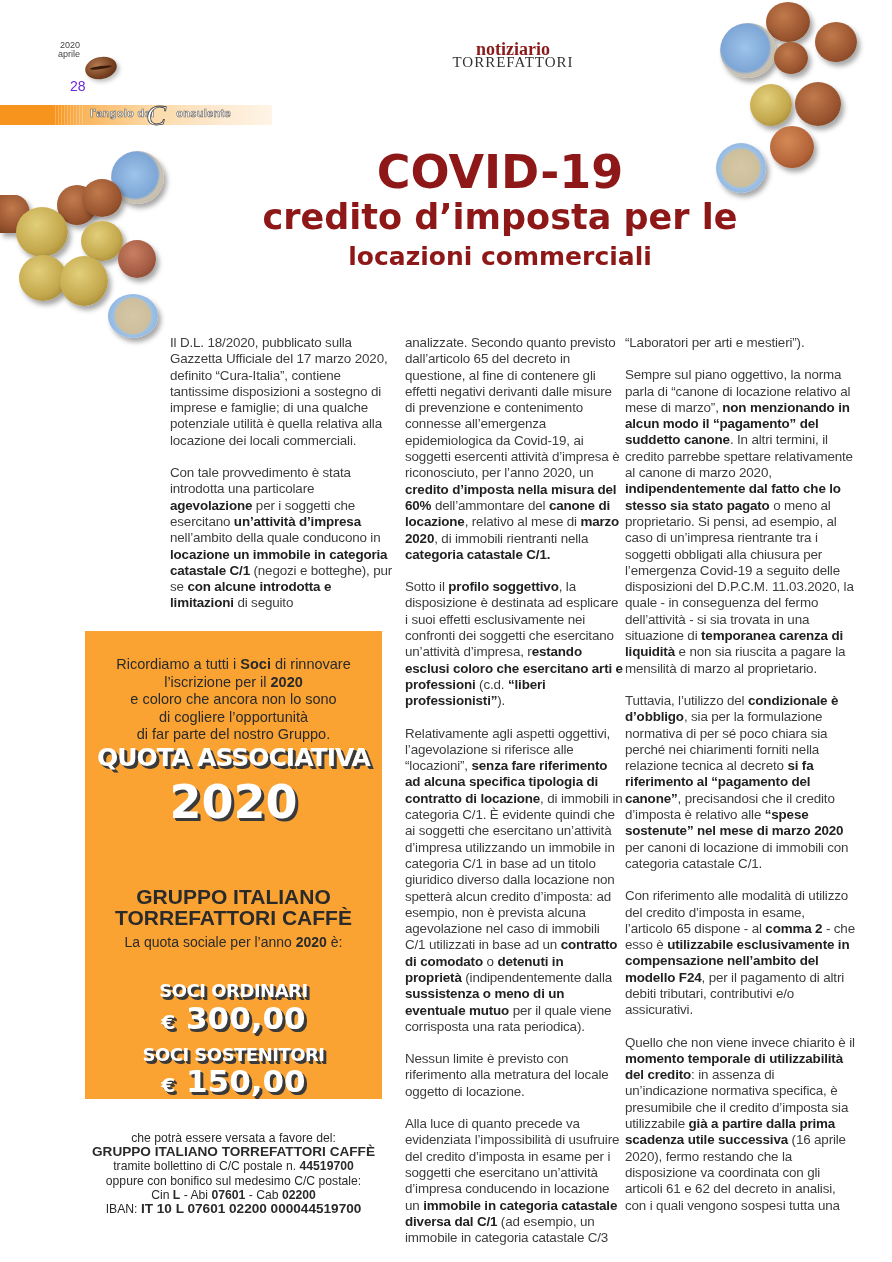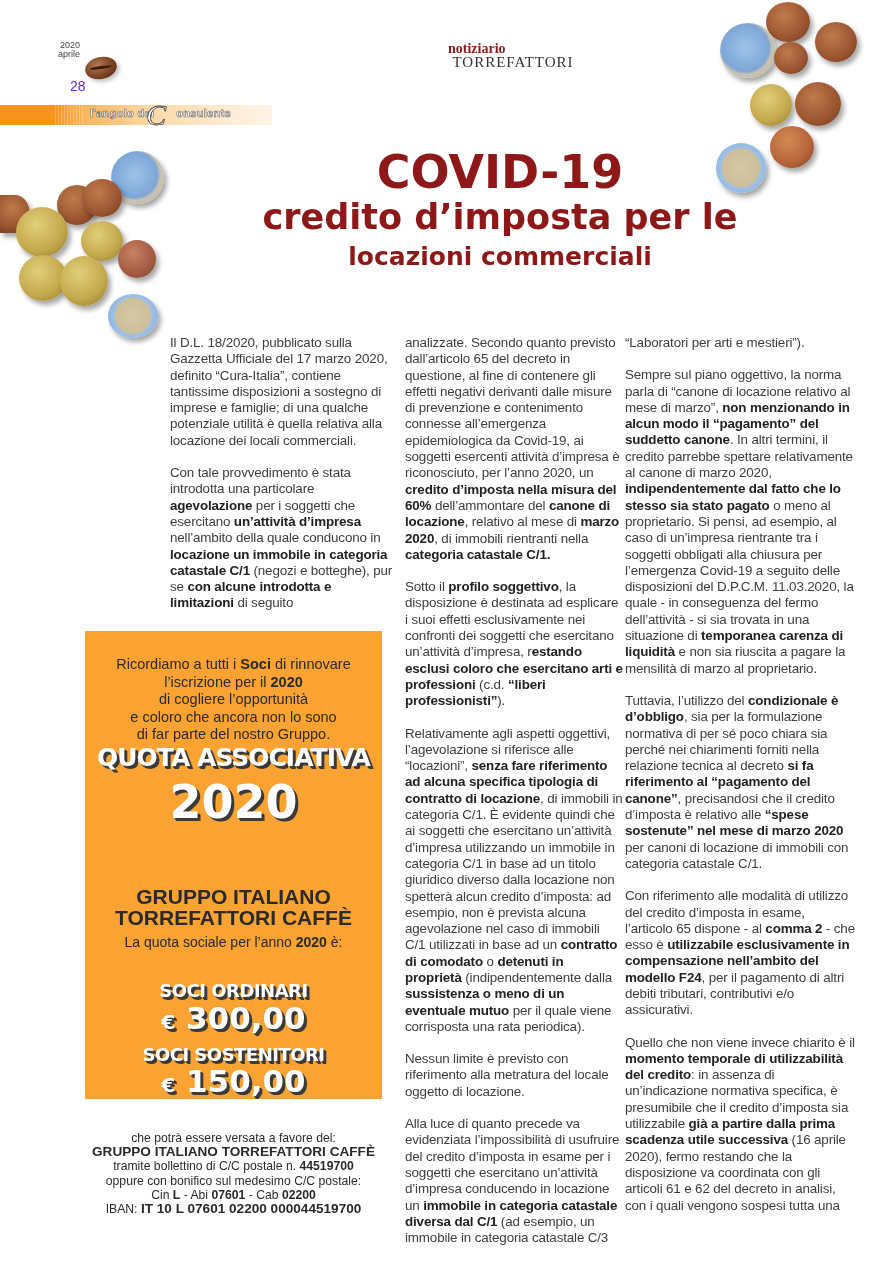--- a/index.html
+++ b/index.html
@@ -10,22 +10,22 @@
   
   #issue-year { left:60px; top:41px; font-size:9px; color:#444; line-height:9px; }
   #issue-month { left:58px; top:50px; font-size:9px; color:#444; line-height:9px; }
   #page-number { left:70px; top:78px; font-size:14px; color:#6d28d9; }
   #bean { left:85px; top:57px; width:32px; height:22px; border-radius:50%;
           background:radial-gradient(ellipse at 40% 35%, #b37a50 0%, #7a4324 55%, #4a2410 100%);
           transform:rotate(-12deg); box-shadow:2px 3px 4px rgba(0,0,0,0.25); }
   #bean::after { content:""; position:absolute; left:5px; top:9px; width:22px; height:3px;
           border-radius:50%; background:#3a1a08; transform:rotate(4deg); }
 
-  #mag-sub { left:448px; top:42px; width:130px; text-align:left; font-family:"Liberation Serif", serif;
-             font-size:14px; font-weight:bold; color:#8b1a1a; line-height:14px; }
+  #mag-sub { left:448px; top:42px; width:130px; text-align:center; font-family:"Liberation Serif", serif;
+             font-size:18px; font-weight:bold; color:#8b1a1a; line-height:14px; }
   #mag-title { left:428px; top:54px; width:170px; text-align:center; font-family:"Liberation Serif", serif;
              font-size:15px; color:#333; letter-spacing:1px; line-height:16px; }
 
   #section-band { left:0; top:105px; width:272px; height:20px;
       background:linear-gradient(90deg, #f7941d 0%, #f7941d 20%, #f9b45a 30%, #fcd9a6 55%, #fde9cf 80%, #fff4e6 100%); }
   #section-band::before { content:""; position:absolute; left:55px; top:0; width:30px; height:20px;
       background:repeating-linear-gradient(90deg, rgba(255,255,255,0.25) 0 1px, transparent 1px 3px); }
   #section-label { left:90px; top:107px; font-size:11px; color:#fff; letter-spacing:0.3px;
       -webkit-text-stroke:0.6px #666; font-weight:bold; }
   #section-c { left:146px; top:100px; font-family:"Liberation Serif", serif; font-style:italic;
@@ -132,22 +132,22 @@
     <p><span>Sempre sul piano oggettivo, la norma parla di “canone di locazione relativo al mese di marzo”, </span><b>non menzionando in alcun modo il “pagamento” del suddetto canone</b><span>. In altri termini, il credito parrebbe spettare relativamente al canone di marzo 2020, </span><b>indipendentemente dal fatto che lo stesso sia stato pagato</b><span> o meno al proprietario. Si pensi, ad esempio, al caso di un’impresa rientrante tra i soggetti obbligati alla chiusura per l’emergenza Covid-19 a seguito delle disposizioni del D.P.C.M. 11.03.2020, la quale - in conseguenza del fermo dell’attività - si sia trovata in una situazione di </span><b>temporanea carenza di liquidità</b><span> e non sia riuscita a pagare la mensilità di marzo al proprietario.</span></p>
     <p><span>Tuttavia, l’utilizzo del </span><b>condizionale è d’obbligo</b><span>, sia per la formulazione normativa di per sé poco chiara sia perché nei chiarimenti forniti nella relazione tecnica al decreto </span><b>si fa riferimento al “pagamento del canone”</b><span>, precisandosi che il credito d’imposta è relativo alle </span><b>“spese sostenute” nel mese di marzo 2020</b><span> per canoni di locazione di immobili con categoria catastale C/1.</span></p>
     <p><span>Con riferimento alle modalità di utilizzo del credito d’imposta in esame, l’articolo 65 dispone - al </span><b>comma 2</b><span> - che esso è </span><b>utilizzabile esclusivamente in compensazione nell’ambito del modello F24</b><span>, per il pagamento di altri debiti tributari, contributivi e/o assicurativi.</span></p>
     <p><span>Quello che non viene invece chiarito è il </span><b>momento temporale di utilizzabilità del credito</b><span>: in assenza di un’indicazione normativa specifica, è presumibile che il credito d’imposta sia utilizzabile </span><b>già a partire dalla prima scadenza utile successiva</b><span> (16 aprile 2020), fermo restando che la disposizione va coordinata con gli articoli 61 e 62 del decreto in analisi, con i quali vengono sospesi tutta una</span></p>
   </div>
 
 <div class="abs" id="promo">
   <div class="c" id="promo-intro">
       <div><span>Ricordiamo a tutti i </span><b>Soci</b><span> di rinnovare</span></div>
       <div><span>l’iscrizione per il </span><b>2020</b></div>
+      <div><span>e coloro che ancora non lo sono</span></div>
       <div><span>di cogliere l’opportunità</span></div>
-      <div><span>e coloro che ancora non lo sono</span></div>
       <div><span>di far parte del nostro Gruppo.</span></div>
     </div>
   <div class="c shadowtxt" id="promo-quota">QUOTA ASSOCIATIVA</div>
   <div class="c shadowtxt" id="promo-year">2020</div>
   <div class="c" id="promo-group">
     <div>GRUPPO ITALIANO</div>
     <div>TORREFATTORI CAFFÈ</div>
   </div>
   <div class="c" id="promo-sub">
     <span>La quota sociale per l’anno </span><b>2020</b><span> è:</span>

